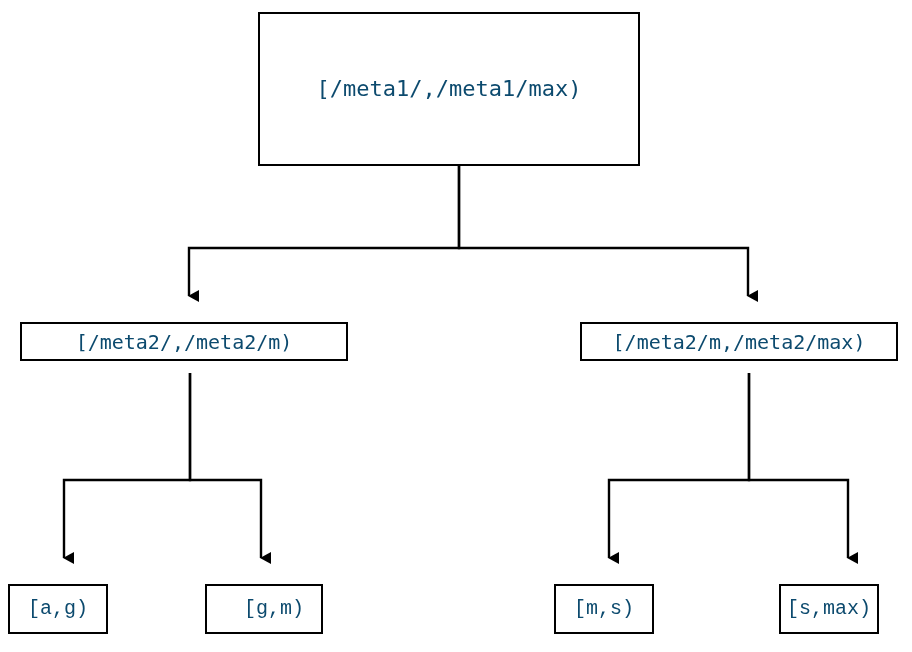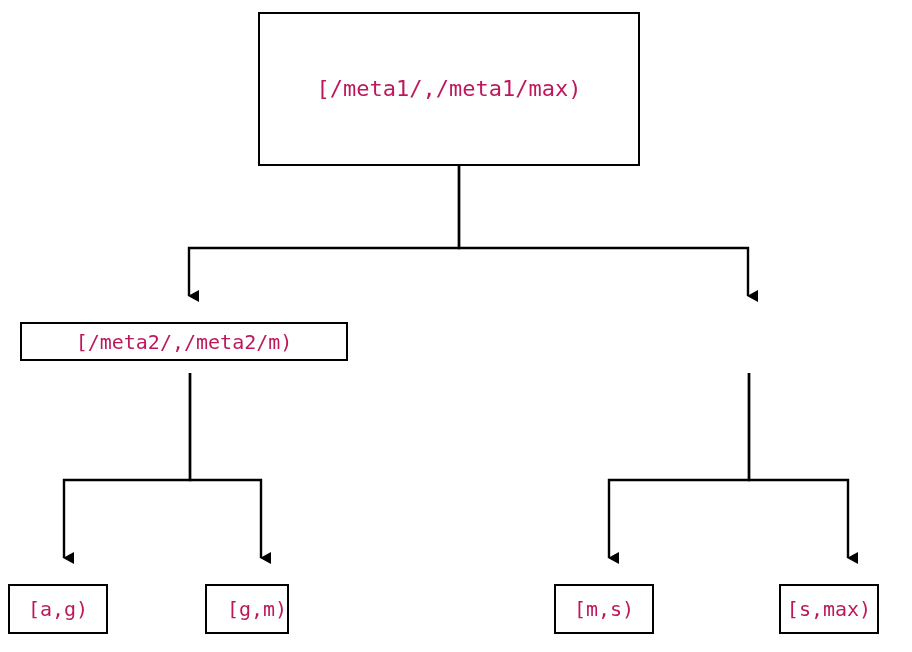--- a/index.html
+++ b/index.html
@@ -29,21 +29,21 @@
     pointer-events: none;
   }
   .node {
     position: absolute;
     box-sizing: border-box;
     background: #ffffff;
     border: 2px solid #000000;
     display: flex;
     align-items: center;
     justify-content: center;
-    color: #be185d;
+    color: #0c4a6e;
     white-space: pre;
   }
   .node-label {
     display: block;
     line-height: 1;
     letter-spacing: 0px;
   }
   
   .node-root {
     left: 258px;
@@ -64,23 +64,23 @@
   }
   .node-mid-right {
     left: 580px;
     width: 318px;
   }
   
   .node-leaf {
     top: 584px;
     height: 50px;
   }
-  .node-leaf .node-label { font-size: 20px; }
+  .node-leaf .node-label { font-size: 20px; font-family: Liberation Mono, monospace; }
   .node-leaf-ag   { left: 8px;   width: 100px; }
-  .node-leaf-gm   { left: 205px; width: 84px; padding-left: 20px; }
+  .node-leaf-gm   { left: 205px; width: 118px; padding-left: 20px; }
   .node-leaf-ms   { left: 554px; width: 100px; }
   .node-leaf-smax { left: 779px; width: 100px; }
 </style>
 </head>
 <body>
 
 <div id="diagram-canvas">
 
   <svg id="edge-layer" width="912" height="652" viewBox="0 0 912 652" xmlns="http://www.w3.org/2000/svg">
     <defs>
@@ -115,20 +115,23 @@
   </svg>
 
   <div class="node node-root">
     <span class="node-label">[/meta1/,/meta1/max)</span>
   </div>
 
   <div class="node node-mid node-mid-left">
     <span class="node-label">[/meta2/,/meta2/m)</span>
   </div>
 
+  <div class="node node-mid node-mid-right">
+    <span class="node-label">[/meta2/m,/meta2/max)</span>
+  </div>
 
   <div class="node node-leaf node-leaf-ag">
     <span class="node-label">[a,g)</span>
   </div>
 
   <div class="node node-leaf node-leaf-gm">
     <span class="node-label">[g,m)</span>
   </div>
 
   <div class="node node-leaf node-leaf-ms">

